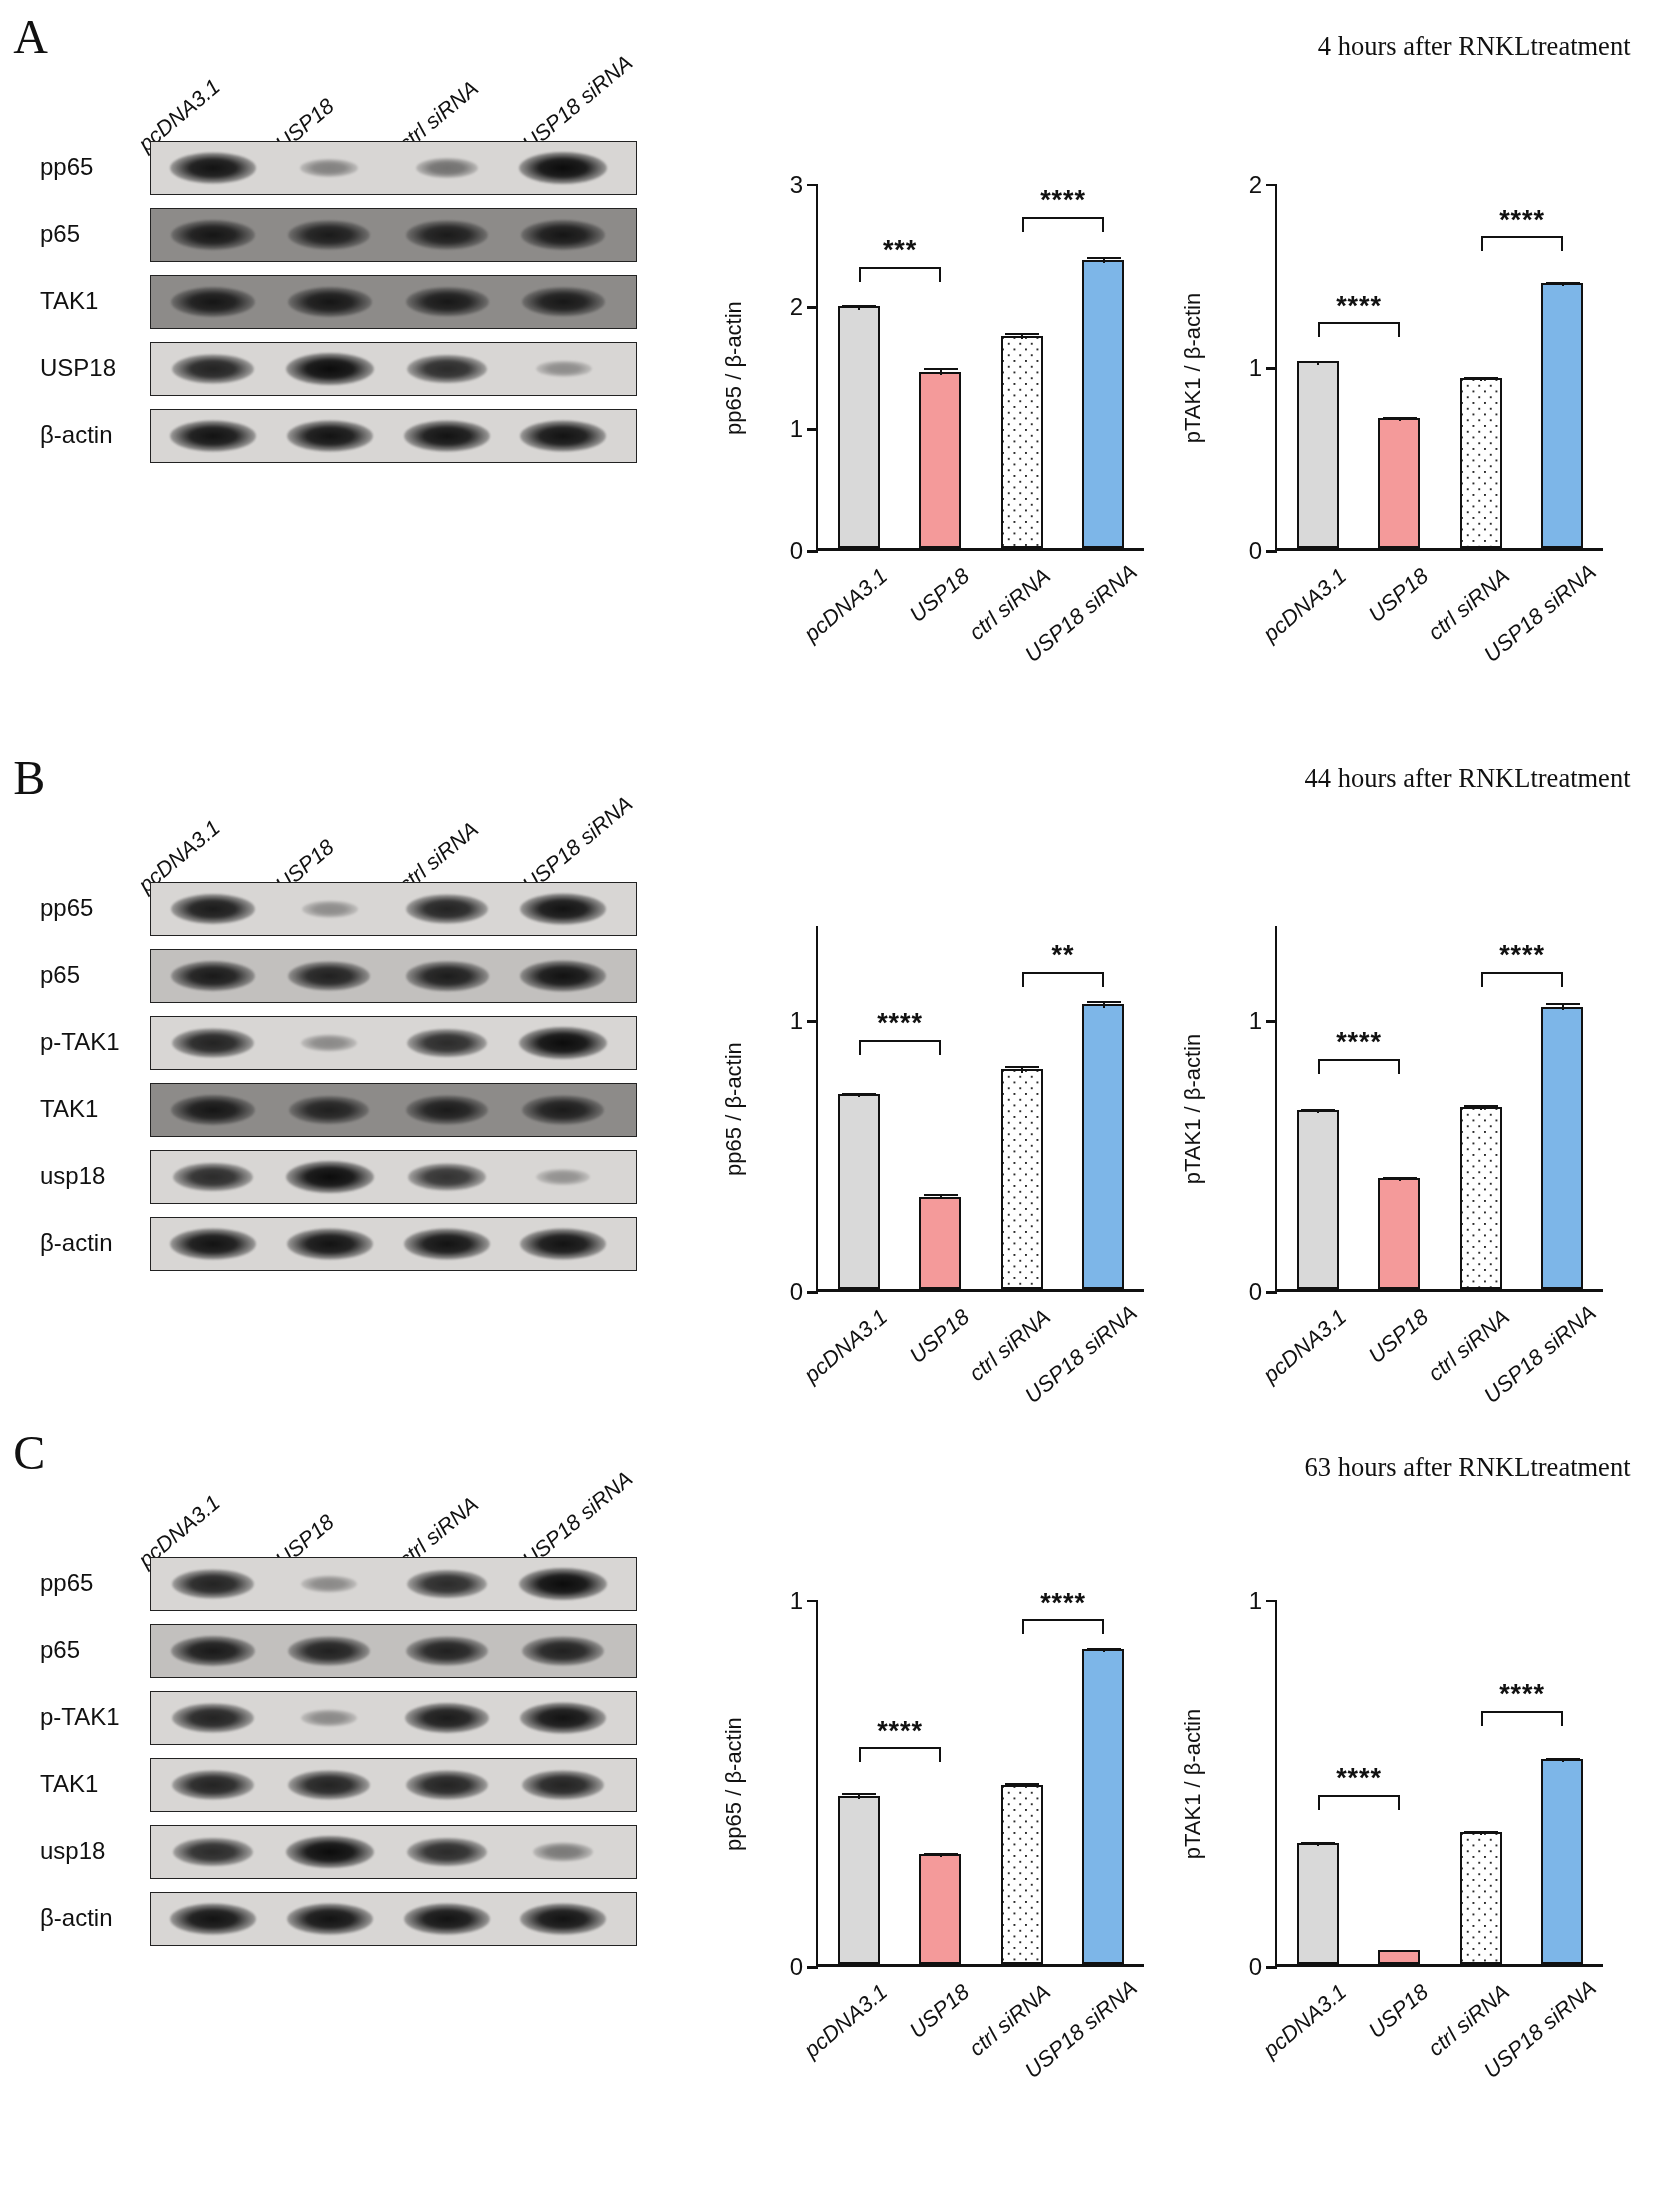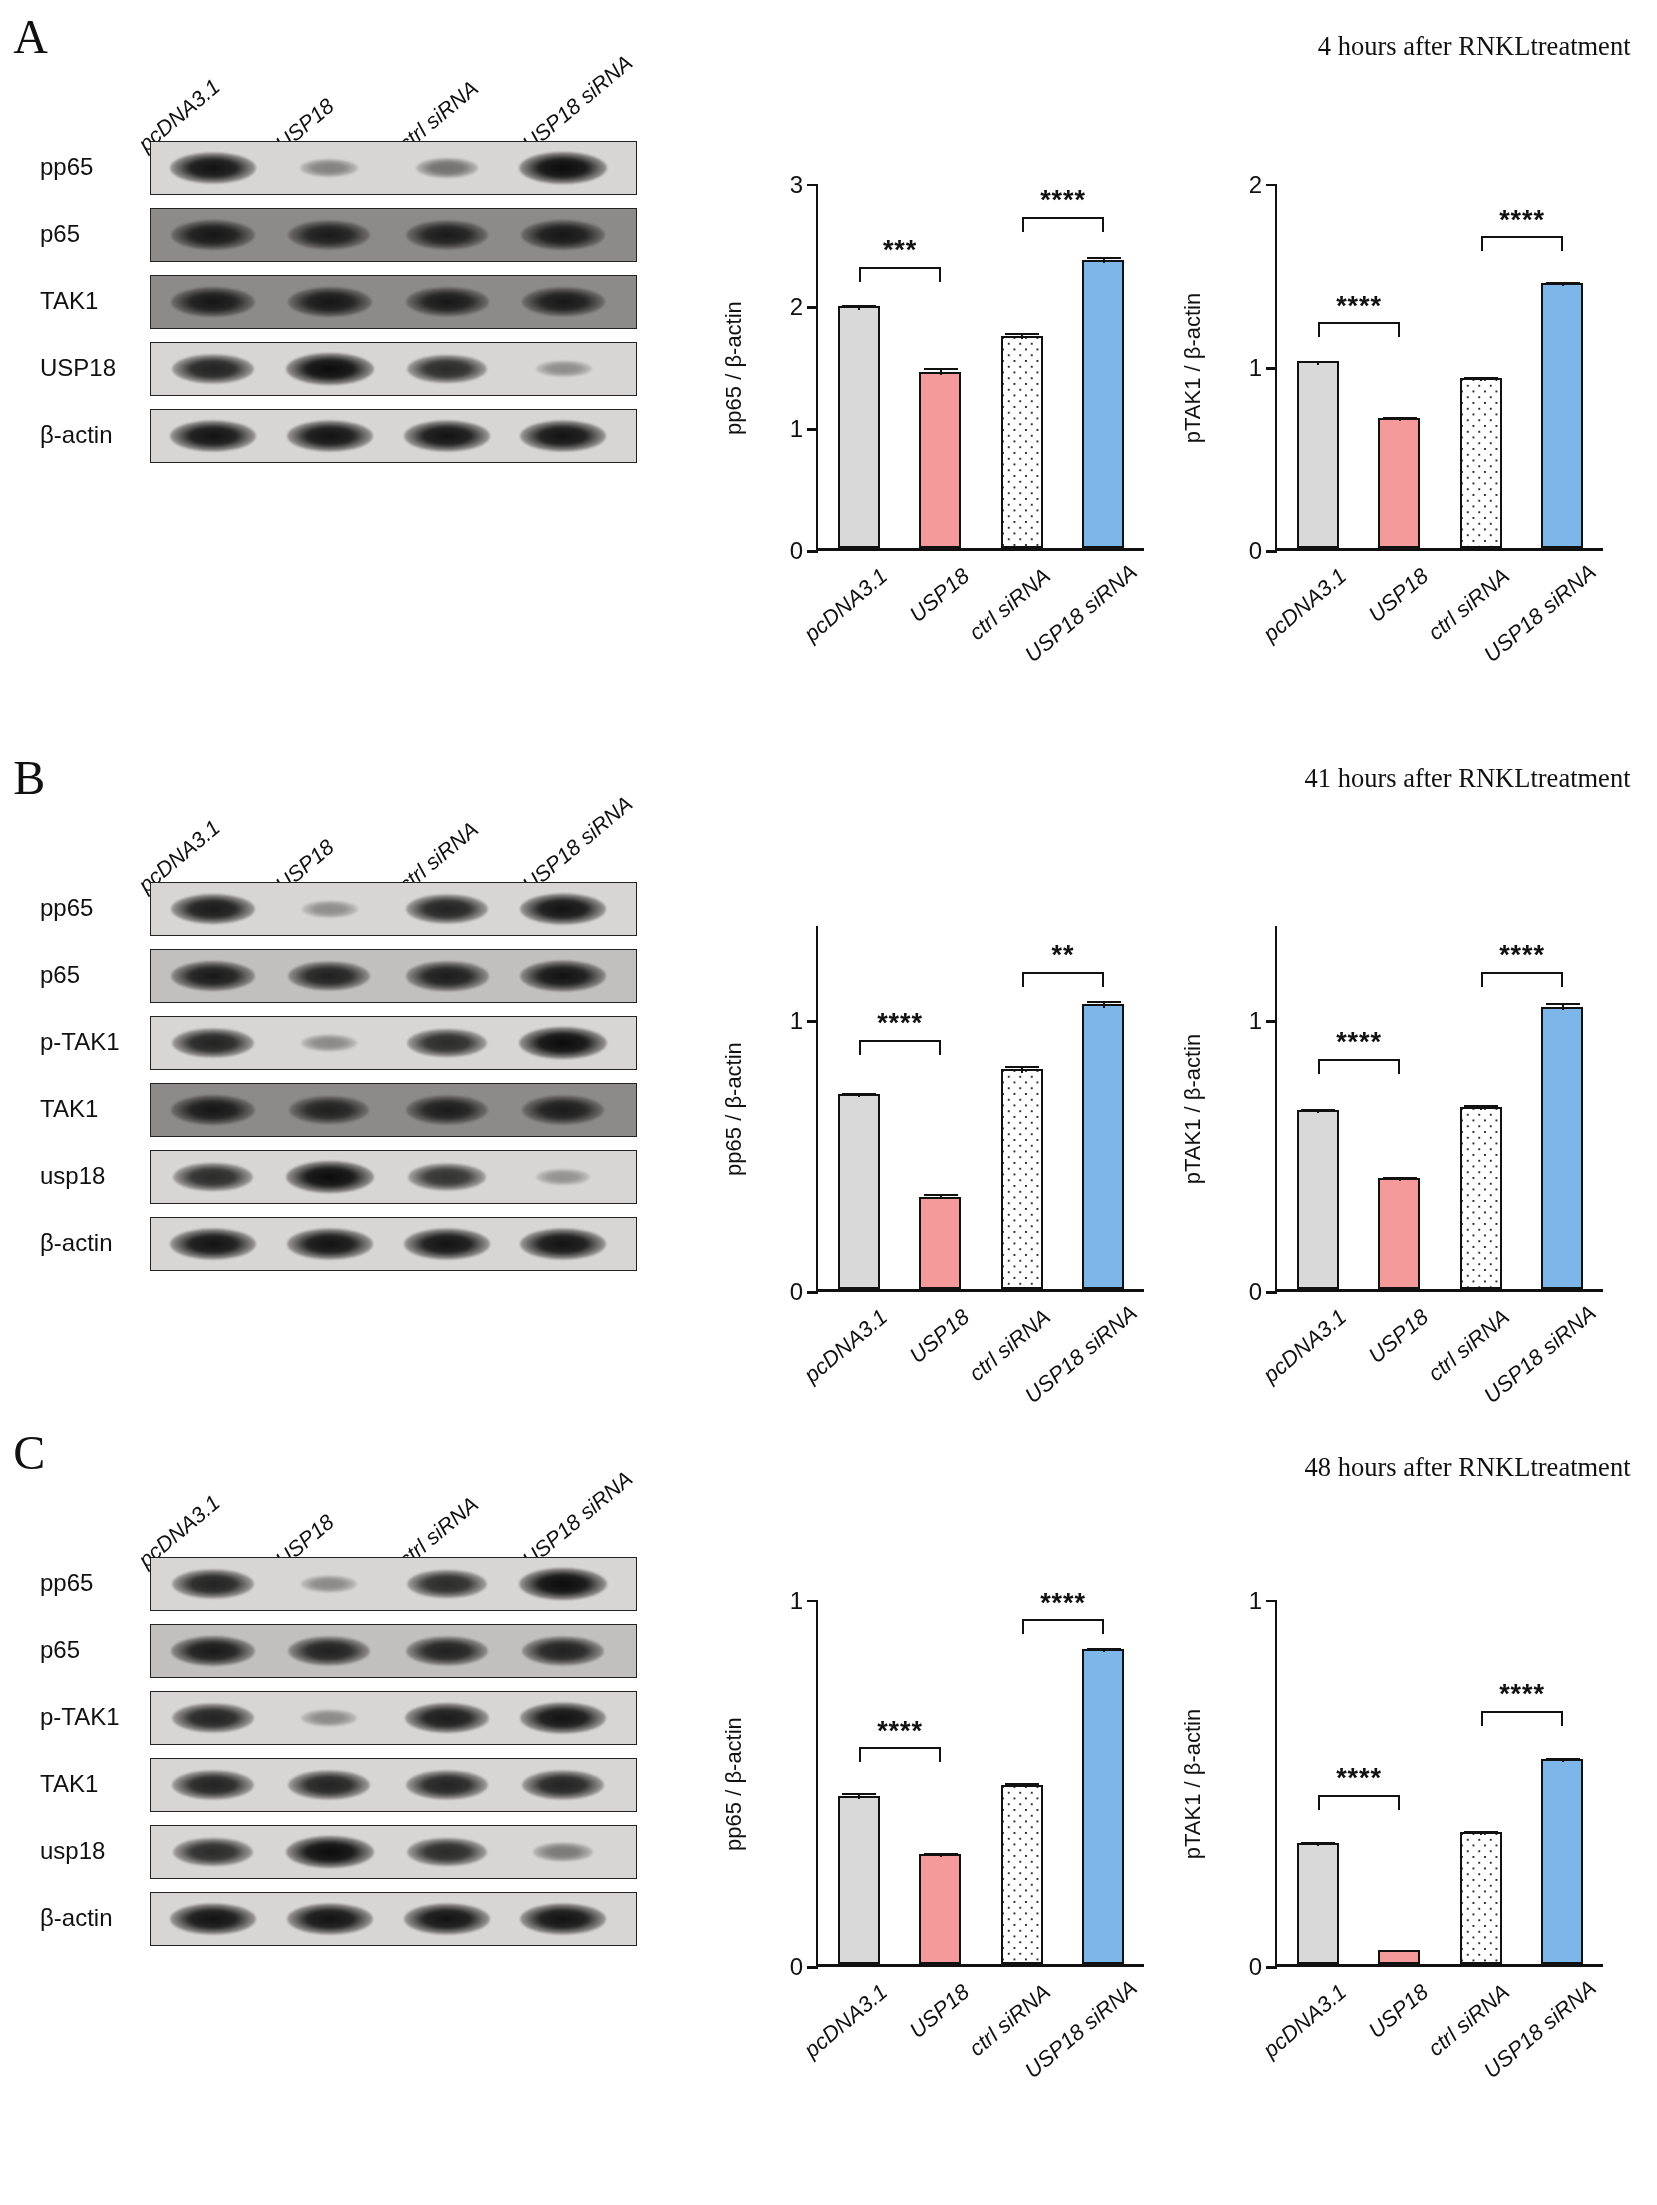--- a/index.html
+++ b/index.html
@@ -251,21 +251,21 @@
               <div class="band" style="left:136px; width:86px; height:31px; opacity:0.961;"></div>
               <div class="band" style="left:253px; width:86px; height:31px; opacity:0.961;"></div>
               <div class="band" style="left:369px; width:86px; height:31px; opacity:0.961;"></div>
             </div>
           </div>
         </div>
       </div>
     </div>
     <div class="panel" style="top:750px; height:706px;">
       <div class="panel-letter" style="left:13.2px; top:4.4px;">B</div>
-      <div class="timepoint-title" style="right:26.5px; top:13.2px;">41 hours after RNKLtreatment</div>
+      <div class="timepoint-title" style="right:26.5px; top:13.2px;">44 hours after RNKLtreatment</div>
       <div class="blot-block" style="left:40px; top:44px; width:640px;">
         <div class="lane-labels">
           <div class="lane-label" style="left:110px; top:78px;">pcDNA3.1</div>
           <div class="lane-label" style="left:247px; top:78px;">USP18</div>
           <div class="lane-label" style="left:370px; top:78px;">ctrl siRNA</div>
           <div class="lane-label" style="left:494px; top:78px;">USP18 siRNA</div>
         </div>
         <div class="blot-rows" style="top:88px; width:617px;">
           <div class="blot-row">
             <div class="blot-name">pp65</div>
@@ -319,21 +319,21 @@
               <div class="band" style="left:136px; width:86px; height:31px; opacity:0.961;"></div>
               <div class="band" style="left:253px; width:86px; height:31px; opacity:0.961;"></div>
               <div class="band" style="left:369px; width:86px; height:31px; opacity:0.961;"></div>
             </div>
           </div>
         </div>
       </div>
     </div>
     <div class="panel" style="top:1425px; height:706px;">
       <div class="panel-letter" style="left:13.2px; top:4.4px;">C</div>
-      <div class="timepoint-title" style="right:26.5px; top:26.5px;">48 hours after RNKLtreatment</div>
+      <div class="timepoint-title" style="right:26.5px; top:26.5px;">63 hours after RNKLtreatment</div>
       <div class="blot-block" style="left:40px; top:44px; width:640px;">
         <div class="lane-labels">
           <div class="lane-label" style="left:110px; top:78px;">pcDNA3.1</div>
           <div class="lane-label" style="left:247px; top:78px;">USP18</div>
           <div class="lane-label" style="left:370px; top:78px;">ctrl siRNA</div>
           <div class="lane-label" style="left:494px; top:78px;">USP18 siRNA</div>
         </div>
         <div class="blot-rows" style="top:88px; width:617px;">
           <div class="blot-row">
             <div class="blot-name">pp65</div>

